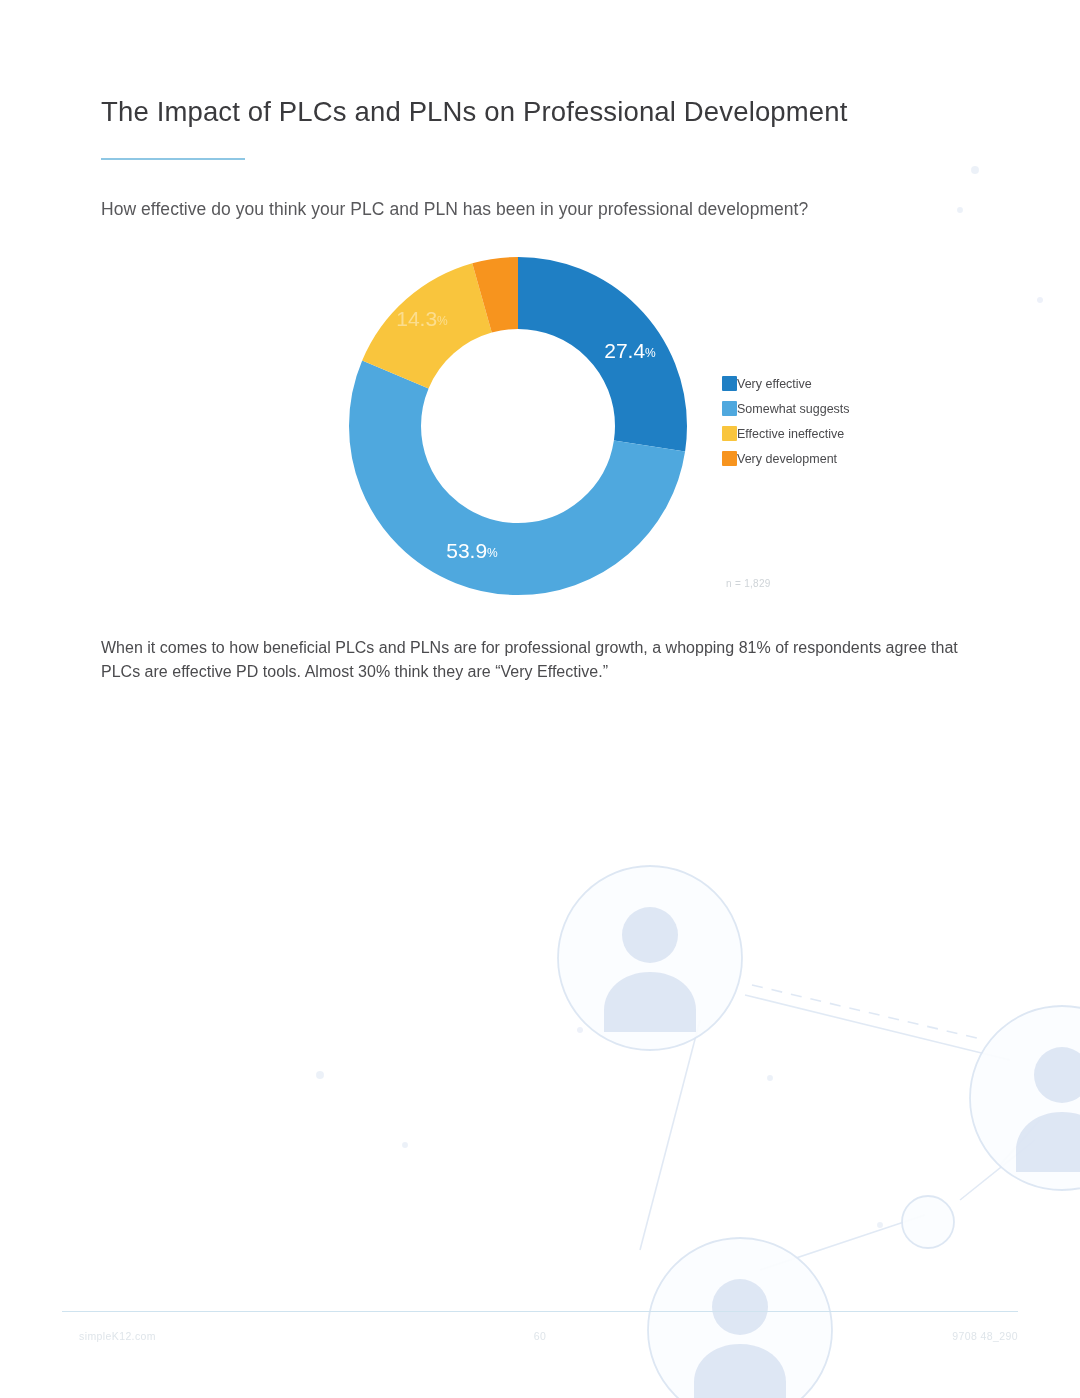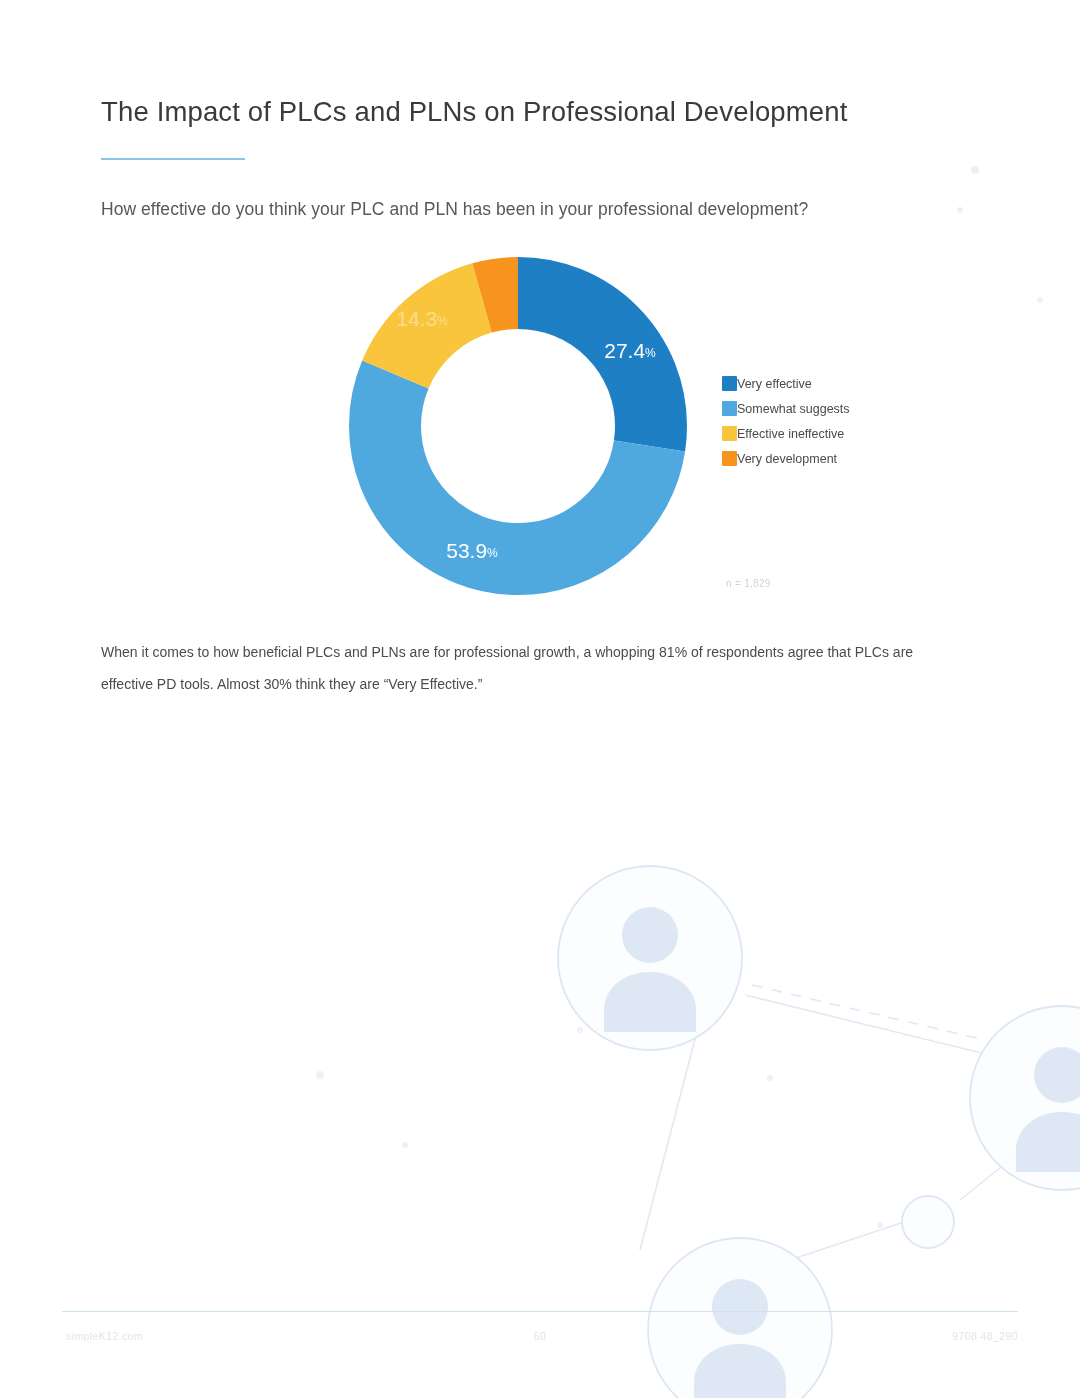--- a/index.html
+++ b/index.html
@@ -139,22 +139,22 @@
 
   
   .body-copy {
     position: absolute;
     left: 101px;
     top: 636px;
     width: 862px;
   }
 
   .body-copy p {
-    font-size: 14px;
-    line-height: 32px;
+    font-size: 16px;
+    line-height: 24px;
     color: #4b4b4e;
     letter-spacing: 0.01px;
   }
 
   .body-copy p + p { margin-top: 22px; }
 
   
   .footer-rule {
     position: absolute;
     left: 62px;
@@ -173,21 +173,21 @@
   }
 
   .footer-left, .footer-center, .footer-right {
     position: absolute;
     top: 0;
     font-size: 10.5px;
     color: #dfe5ea;
     letter-spacing: 0.4px;
     white-space: nowrap;
   }
-  .footer-left   { left: 4px; }
+  .footer-left   { left: 17px; }
   .footer-center { left: 50%; transform: translateX(-50%); }
   .footer-right  { right: 0; }
 </style>
 </head>
 <body>
 
 <div class="page">
 
   <svg class="watermark" viewBox="0 0 1080 1398" xmlns="http://www.w3.org/2000/svg" aria-hidden="true">
     <g stroke="#dce6f3" stroke-width="1.6" fill="none" opacity="0.85">

